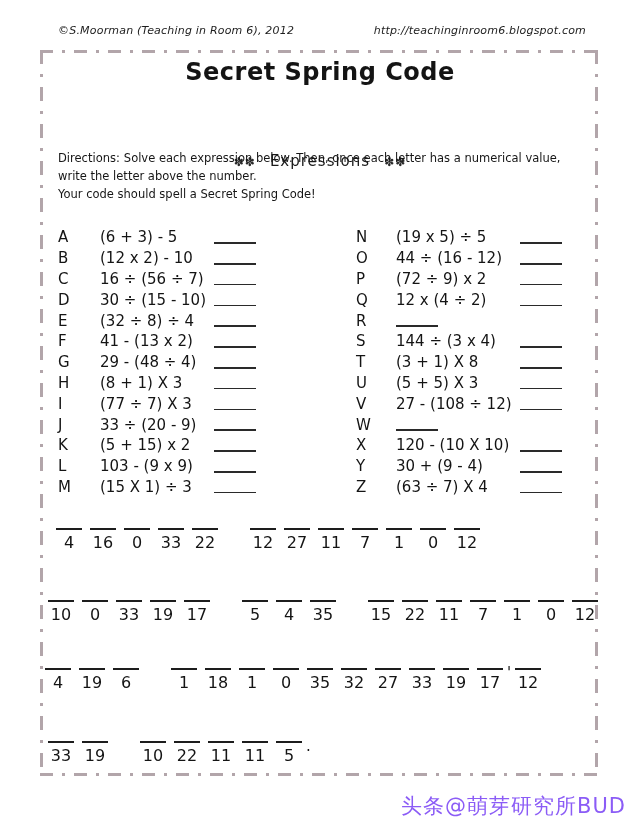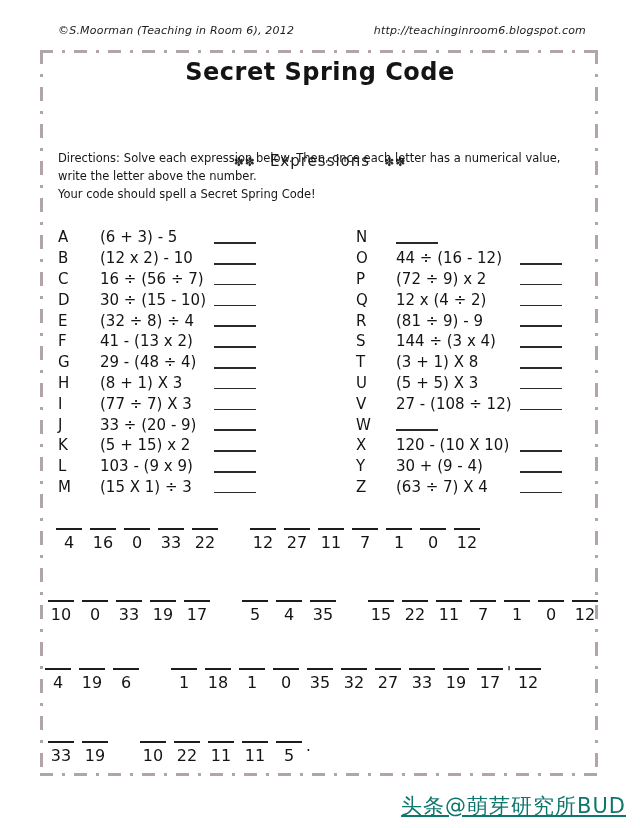--- a/index.html
+++ b/index.html
@@ -64,23 +64,22 @@
   .answer-row:nth-child(4){top:741px;left:48px;}
   .aword{display:flex;gap:8px;}
   .aword + .aword{margin-left:32px;}
   .acell{width:26px;display:flex;flex-direction:column;align-items:center;}
   .aline{width:100%;height:2px;background:#1d1d1d;margin-bottom:4px;}
   .anum{font-size:16px;line-height:1.1;color:#141414;}
   .amark{font-size:15px;line-height:1;margin:0 -4px;transform:translateY(-2px);color:#141414;}
 
   .watermark{
     position:absolute;top:792px;right:14px;
-    font-size:21px;color:#0f766e;letter-spacing:1px;
+    font-size:21px;color:#8b5cf6;letter-spacing:1px;
     text-shadow:0 1px 0 rgba(255,255,255,.9), 0 -1px 0 rgba(255,255,255,.6);
-    text-decoration:underline;
   }
 </style>
 </head>
 <body>
 
 <div class="sheet">
 
   <div class="page-header">
     <span>©S.Moorman (Teaching in Room 6), 2012</span>
     <span>http://teachinginroom6.blogspot.com</span>
@@ -167,40 +166,40 @@
       </div>
       <div class="exp-row">
         <span class="exp-letter">M</span>
         <span class="exp-text">(15 X 1) ÷ 3</span>
         <div class="exp-blank"></div>
       </div>
     </div>
   <div class="col right-col" id="col-right">
       <div class="exp-row">
         <span class="exp-letter">N</span>
+        <span class="exp-text">(19 x 5) ÷ 5</span>
         <div class="exp-blank"></div>
       </div>
       <div class="exp-row">
         <span class="exp-letter">O</span>
         <span class="exp-text">44 ÷ (16 - 12)</span>
         <div class="exp-blank"></div>
       </div>
       <div class="exp-row">
         <span class="exp-letter">P</span>
         <span class="exp-text">(72 ÷ 9) x 2</span>
         <div class="exp-blank"></div>
       </div>
       <div class="exp-row">
         <span class="exp-letter">Q</span>
         <span class="exp-text">12 x (4 ÷ 2)</span>
         <div class="exp-blank"></div>
       </div>
       <div class="exp-row">
         <span class="exp-letter">R</span>
-        <span class="exp-text">(81 ÷ 9) - 9</span>
         <div class="exp-blank"></div>
       </div>
       <div class="exp-row">
         <span class="exp-letter">S</span>
         <span class="exp-text">144 ÷ (3 x 4)</span>
         <div class="exp-blank"></div>
       </div>
       <div class="exp-row">
         <span class="exp-letter">T</span>
         <span class="exp-text">(3 + 1) X 8</span>

